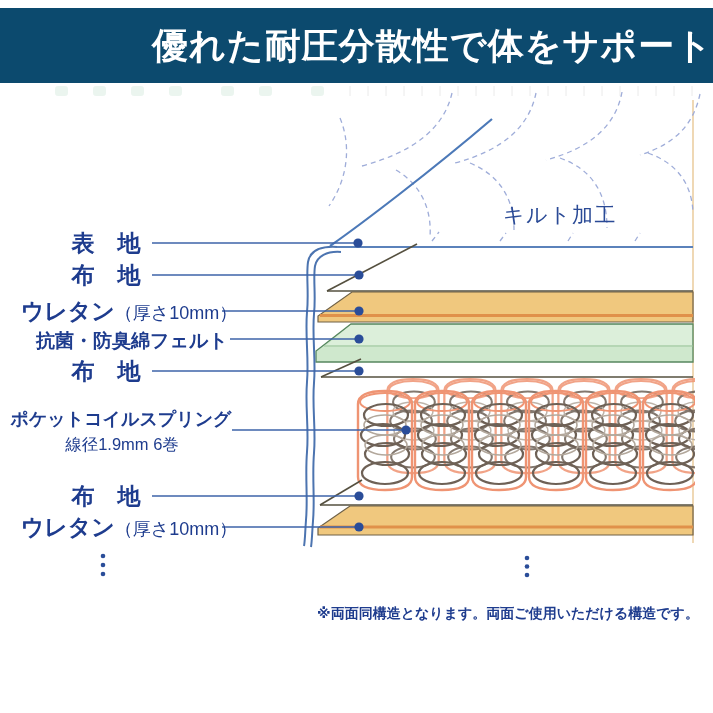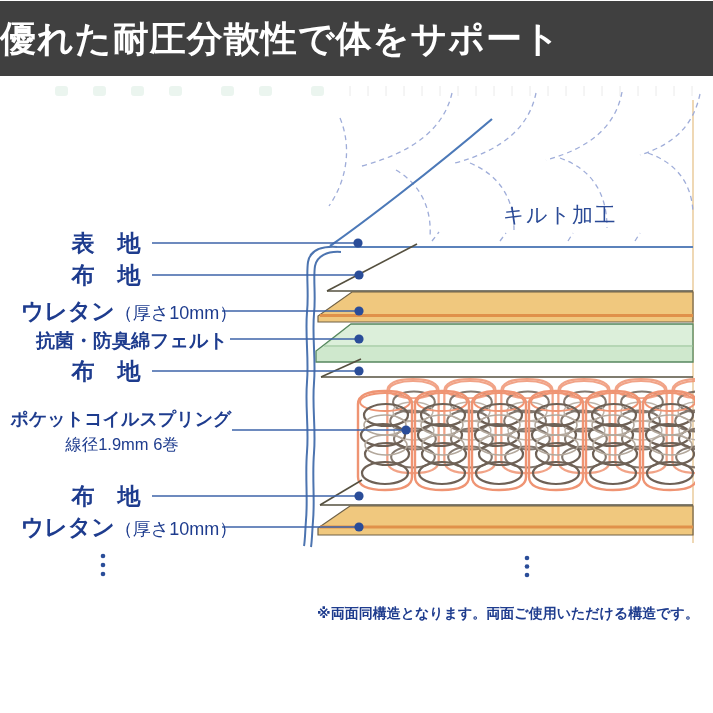--- a/index.html
+++ b/index.html
@@ -1,19 +1,19 @@
 <!DOCTYPE html>
 <html><head>
 <meta charset="utf-8">
 <style>
   html,body{margin:0;padding:0;background:#ffffff;}
   body{width:713px;height:713px;position:relative;overflow:hidden;
        font-family:"Liberation Sans","DejaVu Sans",sans-serif;}
-  .header{position:absolute;left:0;top:1px;width:713px;height:75px;
-          background:#404040;display:flex;align-items:center;justify-content:flex-start;}
+  .header{position:absolute;left:0;top:8px;width:713px;height:75px;
+          background:#0c4a6e;display:flex;align-items:center;justify-content:flex-end;}
   .header h1{margin:0;font-size:36px;font-weight:bold;color:#ffffff;letter-spacing:1px;line-height:1;}
   .stage{position:absolute;left:0;top:0;width:713px;height:713px;}
   svg text{font-family:"Liberation Sans","DejaVu Sans",sans-serif;}
 </style>
 </head>
 <body>
 
 <div class="header">
   <h1>優れた耐圧分散性で体をサポート</h1>
 </div>

